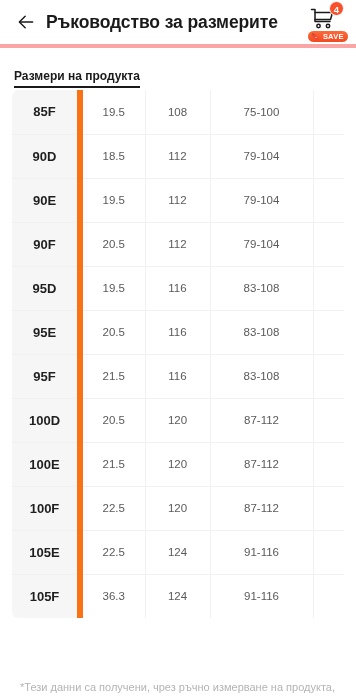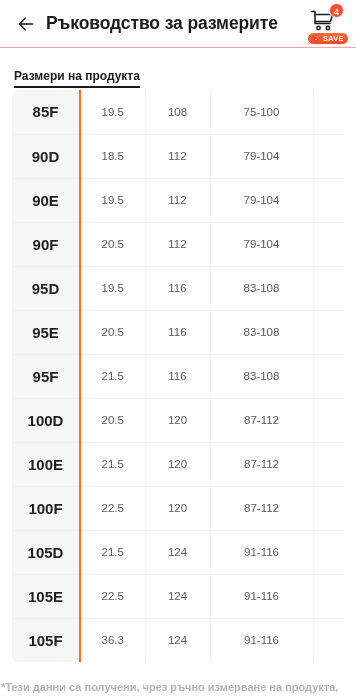--- a/index.html
+++ b/index.html
@@ -21,21 +21,21 @@
   }
 
   
   .header {
     position: relative;
     height: 48px;
     display: flex;
     align-items: center;
     padding: 0 8px 0 10px;
     background: #ffffff;
-    border-bottom: 1px solid #fca5a5;
+    border-bottom: 4px solid #fca5a5;
   }
   .back-btn {
     width: 32px;
     height: 32px;
     display: flex;
     align-items: center;
     justify-content: center;
     flex: 0 0 auto;
     cursor: pointer;
   }
@@ -148,47 +148,46 @@
     border-bottom: 1px solid #f1f1f1;
     border-right: 1px solid #f1f1f1;
     background: #ffffff;
   }
   table.size-table td:last-child { border-right: none; }
   table.size-table tr:last-child td { border-bottom: none; }
   table.size-table td.col-size {
     background: #f6f6f6;
     color: #1f1f1f;
     font-weight: 700;
-    font-size: 15px;
-    border-right: 2px solid #f97316;
+    font-size: 13px;
+    border-right: 6px solid #f97316;
   }
   table.size-table tr:first-child td.col-size { border-top-left-radius: 6px; }
   table.size-table tr:last-child td.col-size { border-bottom-left-radius: 6px; }
 
   
   col.c-size { width: 68px; }
   col.c-2    { width: 65px; }
   col.c-3    { width: 65px; }
   col.c-4    { width: 103px; }
   col.c-tail { width: 31px; }
 
   td.col-tail { border-right: none; background: #ffffff; }
 
   
   .footnote {
     position: absolute;
-    left: 1px;
+    left: 20px;
     right: 8px;
     bottom: 4px;
     font-size: 11px;
     color: #b4b4b4;
     line-height: 1.4;
     white-space: nowrap;
     overflow: hidden;
-    font-weight: bold;
   }
 </style>
 </head>
 <body>
 
 <div class="screen">
 
   <div class="header">
 
     <div class="back-btn">
@@ -297,27 +296,20 @@
             <td class="col-tail"></td>
           </tr>
           <tr>
             <td class="col-size">100F</td>
             <td>22.5</td>
             <td>120</td>
             <td>87-112</td>
             <td class="col-tail"></td>
           </tr>
           <tr>
-            <td class="col-size">105D</td>
-            <td>21.5</td>
-            <td>124</td>
-            <td>91-116</td>
-            <td class="col-tail"></td>
-          </tr>
-          <tr>
             <td class="col-size">105E</td>
             <td>22.5</td>
             <td>124</td>
             <td>91-116</td>
             <td class="col-tail"></td>
           </tr>
           <tr>
             <td class="col-size">105F</td>
             <td>36.3</td>
             <td>124</td>

